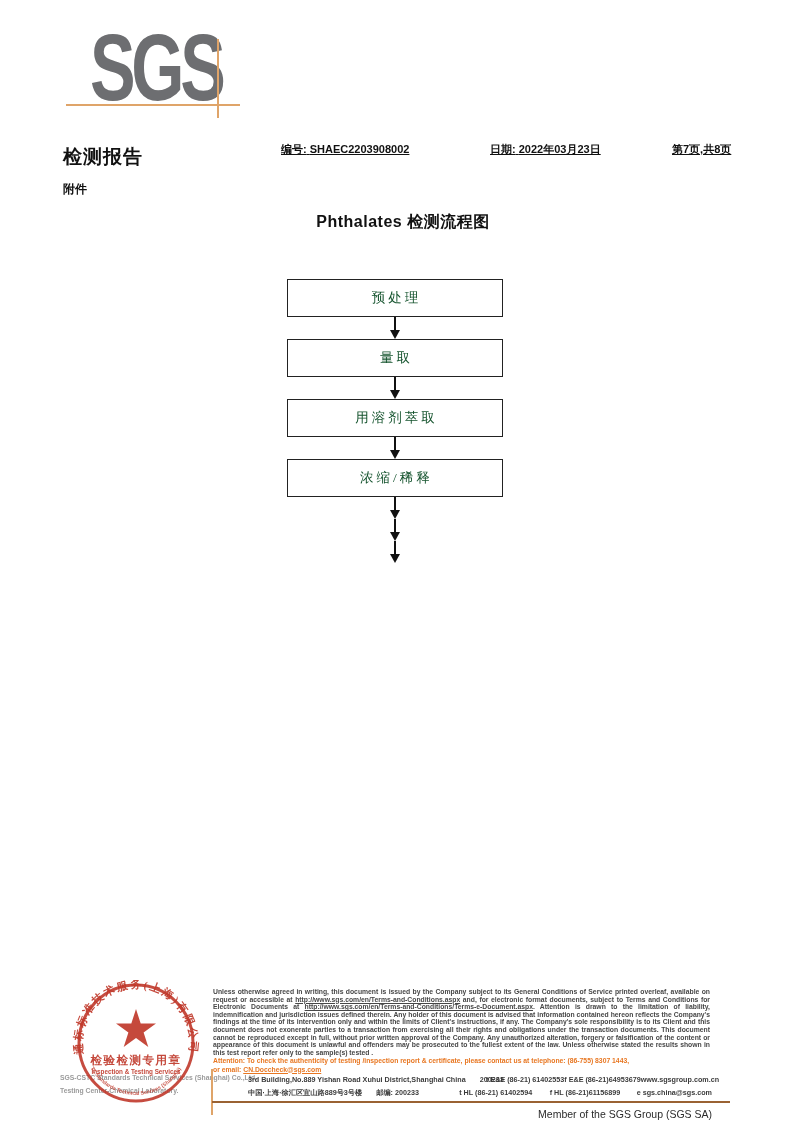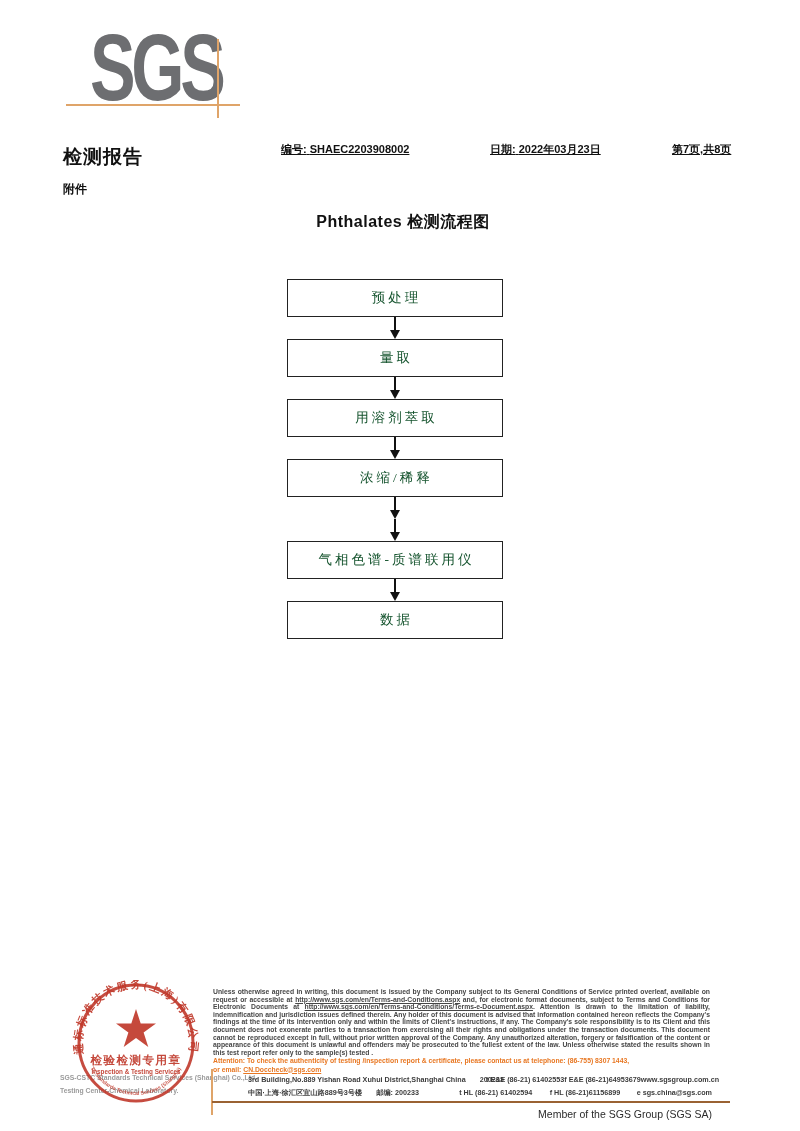--- a/index.html
+++ b/index.html
@@ -101,26 +101,24 @@
       </div>
       <div class="flow-box">浓缩/稀释</div>
       <div class="flow-arrow">
         <div class="arrow-line"></div>
         <div class="arrow-head"></div>
       </div>
       <div class="flow-arrow">
         <div class="arrow-line"></div>
         <div class="arrow-head"></div>
       </div>
-      <div class="flow-box">气相色谱-质谱联用仪</div>
       <div class="flow-arrow">
         <div class="arrow-line"></div>
         <div class="arrow-head"></div>
       </div>
-      <div class="flow-box">数据</div>
     </div>
 
   <div class="gray-co gray-co1">SGS-CSTC Standards Technical Services (Shanghai) Co.,Ltd.</div>
   <div class="gray-co gray-co2">Testing Center-Chemical Laboratory.</div>
 
   <svg class="stamp" width="140" height="128" viewBox="0 0 140 128">
     <defs>
       <path id="arcTop" d="M 31.8,100.2 A 54,54 0 1 1 108.2,100.2"></path>
       <path id="arcBot" d="M 25,89 A 52,52 0 0 0 115,89"></path>
     </defs>

